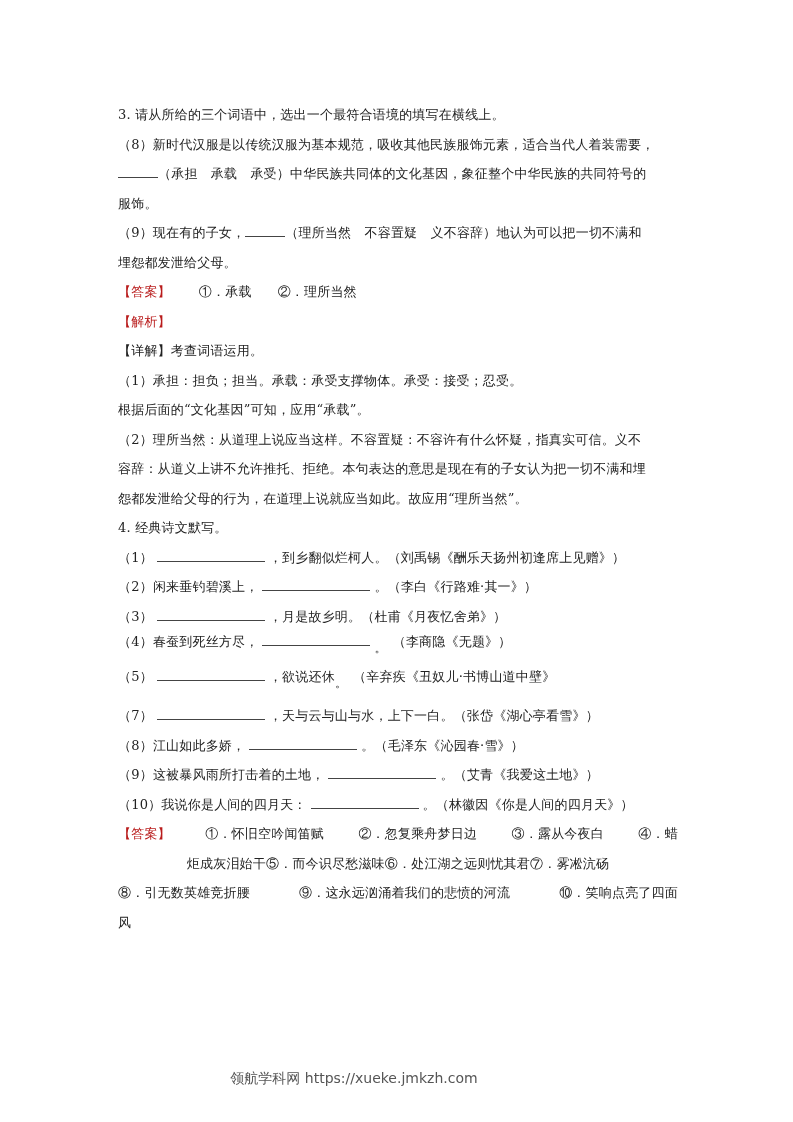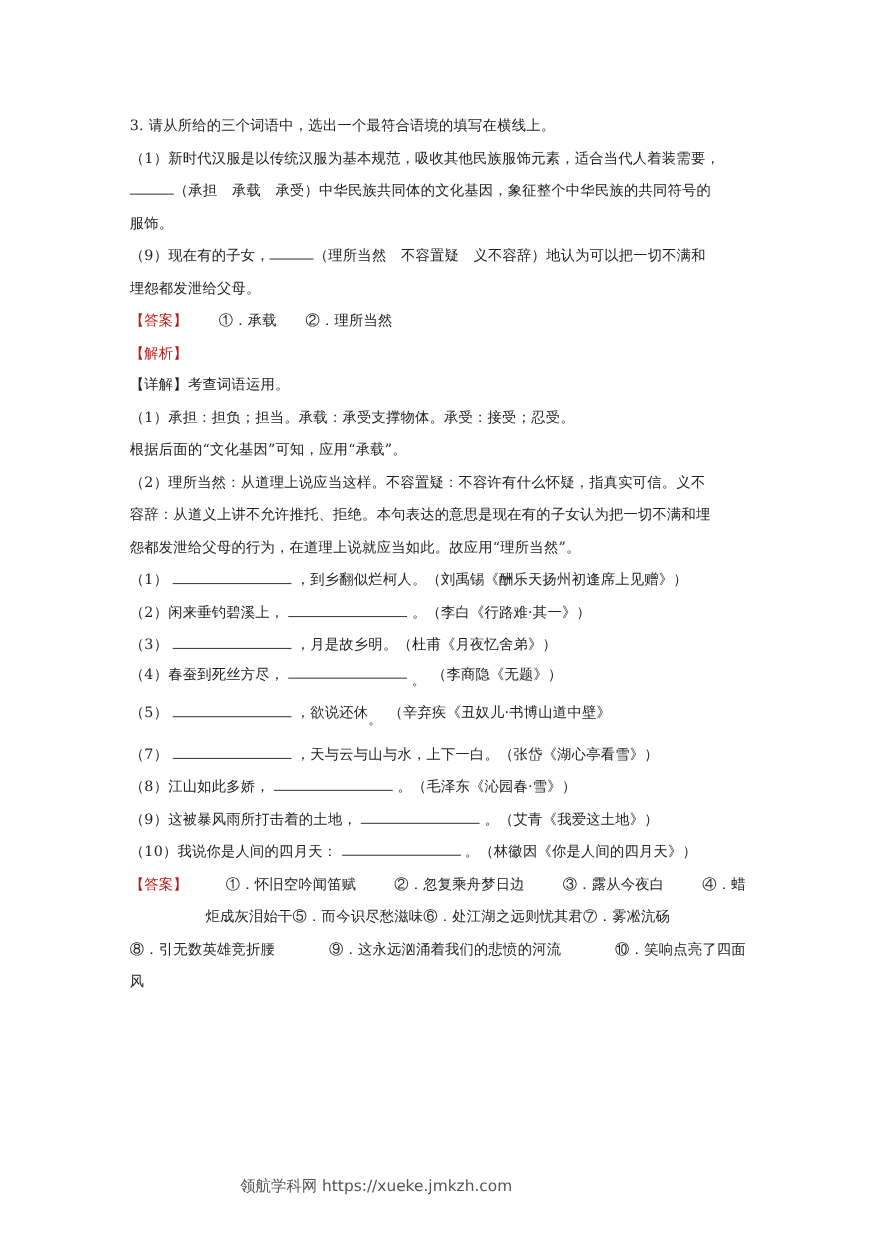--- a/index.html
+++ b/index.html
@@ -16,30 +16,30 @@
   .tag { color: #b91c1c; }
   .blank-s { display: inline-block; width: 40px; border-bottom: 1px solid #444; height: 12px; vertical-align: baseline; }
   .blank-l { display: inline-block; width: 108px; border-bottom: 1px solid #444; height: 12px; vertical-align: baseline; margin: 0 4px; }
   .ans-item { margin-left: 26px; }
   .ans-item:first-of-type { margin-left: 28px; }
   .gap-row { height: 35px; line-height: 22px; }
   .sub-period { position: relative; top: 6px; font-size: 12px; margin-right: 6px; }
   .footer {
     position: absolute; left: 0; width: 684px; top: 1070px; text-align: center;
     font-family: "DejaVu Sans", "Liberation Sans", sans-serif;
-    font-size: 14px; color: #555555;
+    font-size: 14px; color: #555555; padding-left: 12px;
   }
 </style>
 </head>
 <body>
 
 <div class="page">
 
   <div class="line">3. 请从所给的三个词语中，选出一个最符合语境的填写在横线上。</div>
-  <div class="line">（1）新时代汉服是以传统汉服为基本规范，吸收其他民族服饰元素，适合当代人着装需要，</div>
+  <div class="line">（8）新时代汉服是以传统汉服为基本规范，吸收其他民族服饰元素，适合当代人着装需要，</div>
   <div class="line">
     <span class="blank-s"></span><span>（承担　承载　承受）中华民族共同体的文化基因，象征整个中华民族的共同符号的</span>
   </div>
   <div class="line">服饰。</div>
   <div class="line">
     <span>（9）现在有的子女，</span><span class="blank-s"></span><span>（理所当然　不容置疑　义不容辞）地认为可以把一切不满和</span>
   </div>
   <div class="line">埋怨都发泄给父母。</div>
   <div class="line">
     <span class="tag">【答案】</span><span class="ans-item" style="margin-left:28px">①．承载</span><span class="ans-item">②．理所当然</span>
@@ -47,20 +47,21 @@
   <div class="line tag">【解析】</div>
   <div class="line">
     <span>【详解】</span><span>考查词语运用。</span>
   </div>
   <div class="line">（1）承担：担负；担当。承载：承受支撑物体。承受：接受；忍受。</div>
   <div class="line">根据后面的“文化基因”可知，应用“承载”。</div>
   <div class="line">（2）理所当然：从道理上说应当这样。不容置疑：不容许有什么怀疑，指真实可信。义不</div>
   <div class="line">容辞：从道义上讲不允许推托、拒绝。本句表达的意思是现在有的子女认为把一切不满和埋</div>
   <div class="line">怨都发泄给父母的行为，在道理上说就应当如此。故应用“理所当然”。</div>
 
+  <div class="line">4. 经典诗文默写。</div>
 
   <div class="line">
     <span>（1）</span><span></span><span class="blank-l"></span><span>，到乡翻似烂柯人。（刘禹锡《酬乐天扬州初逢席上见赠》）</span>
   </div>
   <div class="line">
     <span>（2）</span><span>闲来垂钓碧溪上，</span><span class="blank-l"></span><span>。（李白《行路难·其一》）</span>
   </div>
   <div class="line">
     <span>（3）</span><span></span><span class="blank-l"></span><span>，月是故乡明。（杜甫《月夜忆舍弟》）</span>
   </div>

